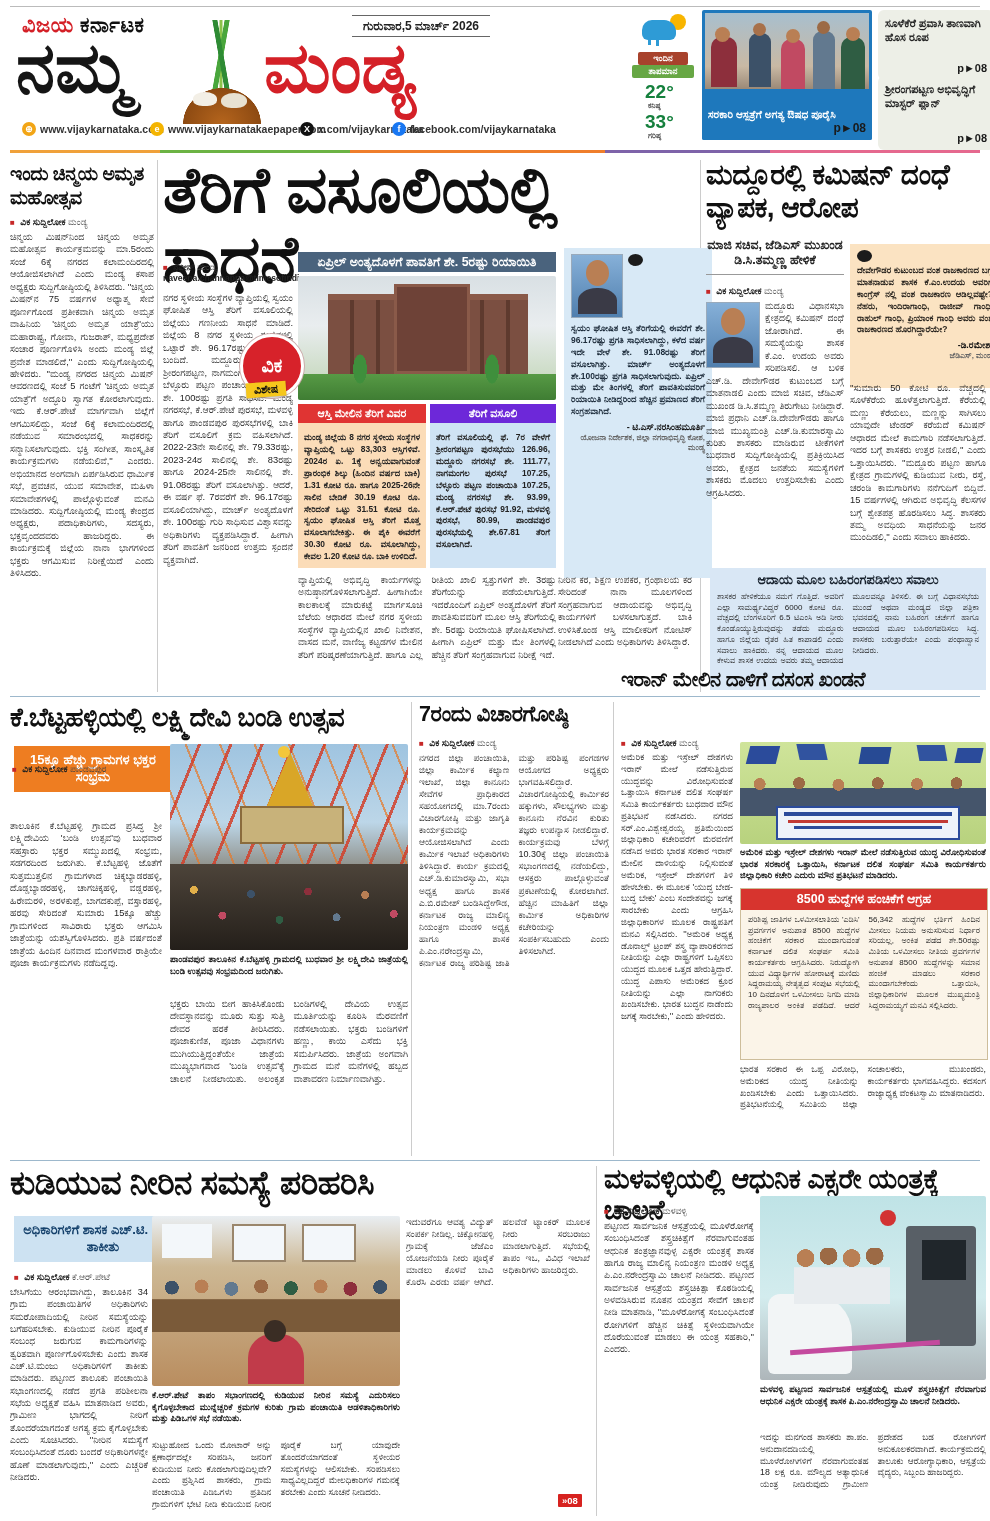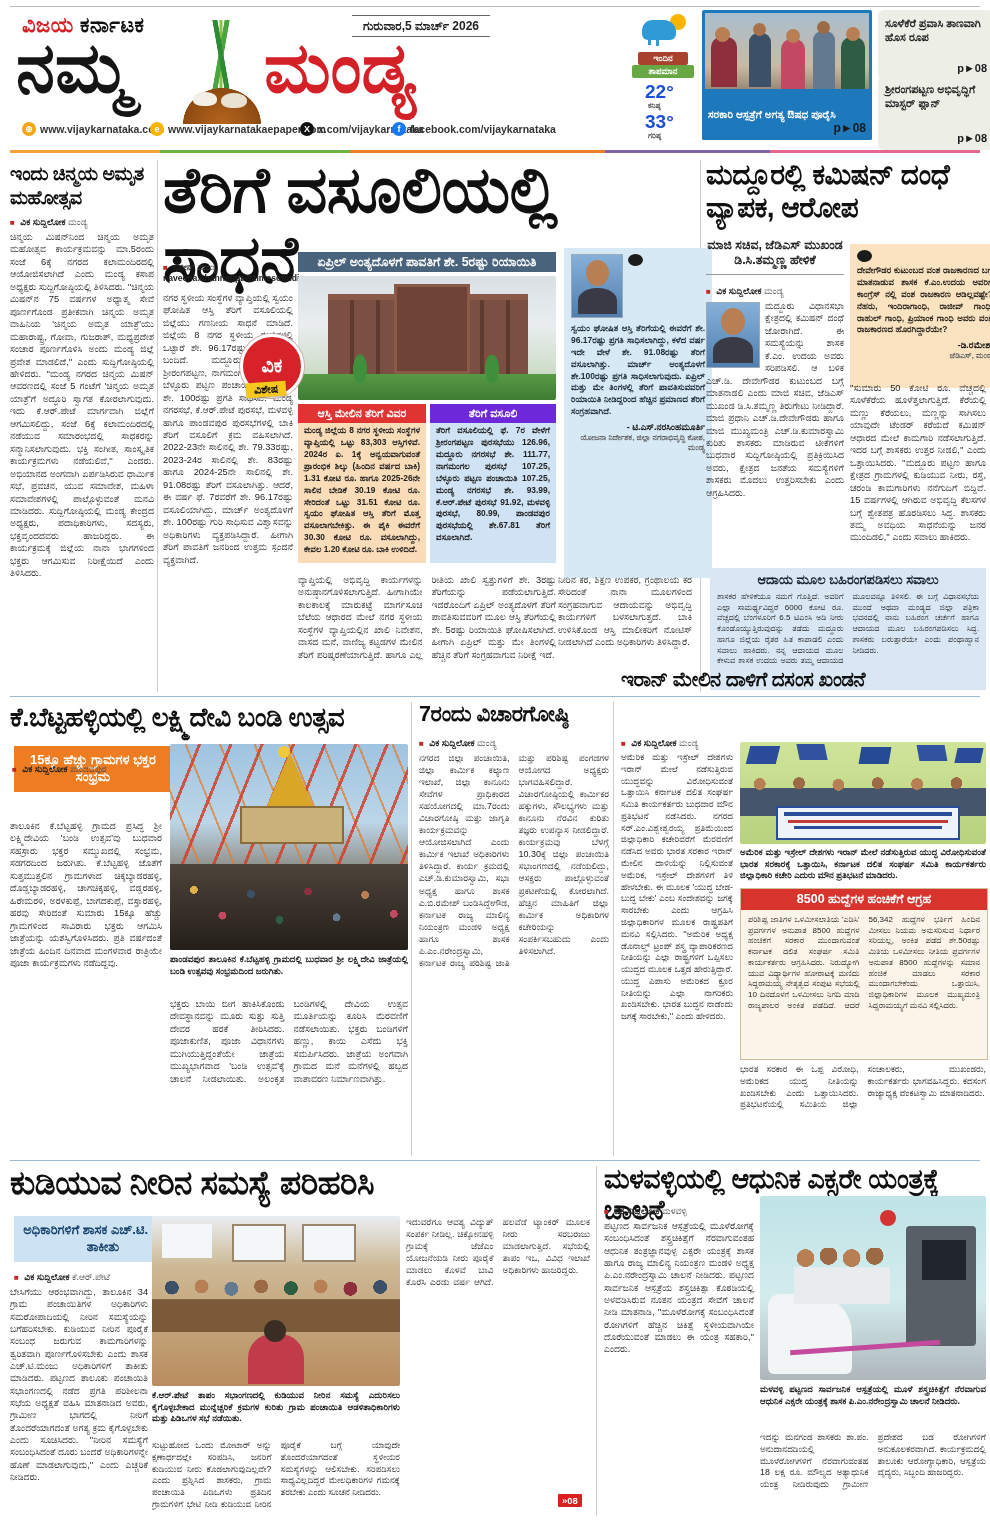--- a/index.html
+++ b/index.html
@@ -11,38 +11,38 @@
   .seg{position:absolute;height:3px;top:150px;}
   .brand{font-size:21px;font-weight:900;letter-spacing:.5px;}
   .brand .red{color:#d42027;} .brand .blk{color:#111;}
   .bigtitle{font-weight:900;font-size:70px;line-height:1.05;}
   .datebox{border-top:1.5px solid #666;border-bottom:1.5px solid #666;font-size:12px;
            font-weight:700;text-align:center;padding:3px 6px;color:#222;}
   .urlrow{font-size:10.5px;font-weight:700;color:#333;display:flex;align-items:center;gap:4px;}
   .cic{display:inline-flex;width:14px;height:14px;border-radius:50%;color:#fff;font-size:9px;
        font-weight:900;align-items:center;justify-content:center;}
   .badge-sm{font-size:8.5px;font-weight:800;color:#fff;text-align:center;border-radius:2px;padding:1px 3px;}
-  .temp{font-size:19px;font-weight:900;color:#1d4ed8;line-height:1;}
+  .temp{font-size:19px;font-weight:900;color:#15803d;line-height:1;}
   .templab{font-size:7.5px;color:#555;font-weight:700;}
   .mcap{position:absolute;left:0;right:0;bottom:0;background:#1e78bc;color:#fff;
         font-size:10.5px;font-weight:800;padding:4px 6px;line-height:1.25;}
   .teaser{position:absolute;background:#edefe7;border-radius:6px;padding:6px 7px;
           font-size:11px;font-weight:800;color:#222;line-height:1.3;}
   .pref{font-weight:900;color:#1a1a1a;font-size:11px;}
   .headline{font-weight:900;color:#101010;letter-spacing:-.5px;}
   .byline{font-size:9px;color:#444;}
   .byline .sq{color:#c62828;font-size:8px;margin-right:3px;}
   .byline b{color:#222;}
   .body{font-size:9.3px;line-height:1.34;text-align:justify;color:#242424;overflow:hidden;}
   .cols2{column-count:2;column-gap:9px;}
   .strip{background:#4a637d;color:#fff;font-size:12.5px;font-weight:800;text-align:center;}
   .ph{position:absolute;overflow:hidden;border-radius:2px;}
   .infobox{position:absolute;overflow:hidden;}
   .infobox .hd{color:#fff;font-weight:800;font-size:11px;text-align:center;padding:3px 2px;}
-  .infobox .bd{font-size:8.4px;font-weight:600;line-height:1.42;text-align:justify;padding:2px 6px;color:#222;}
+  .infobox .bd{font-size:8.4px;font-weight:600;line-height:1.42;text-align:justify;padding:9px 6px;color:#222;}
   .qbox{position:absolute;padding:6px 7px;overflow:hidden;}
   .qtext{font-size:8.5px;font-weight:700;line-height:1.4;text-align:justify;color:#1c2b3a;}
   .qauth{font-size:9px;font-weight:900;text-align:right;color:#111;margin-top:4px;}
   .qrole{font-size:7.8px;text-align:right;color:#666;font-weight:600;}
   .sbub{width:15px;height:12px;background:#1b1b1b;border-radius:50%;position:relative;flex:none;}
   .sbub:after{content:"";position:absolute;left:2px;bottom:-4px;border:4px solid transparent;border-top-color:#1b1b1b;}
   .vkb{position:absolute;width:58px;height:58px;border-radius:50%;background:#d7222a;
        border:3px solid #fff;box-shadow:0 0 0 1px #caa;display:flex;align-items:center;justify-content:center;
        color:#fff;font-weight:900;font-size:19px;z-index:5;}
   .vkrib{position:absolute;background:#f6c71c;color:#111;font-size:11px;font-weight:900;

